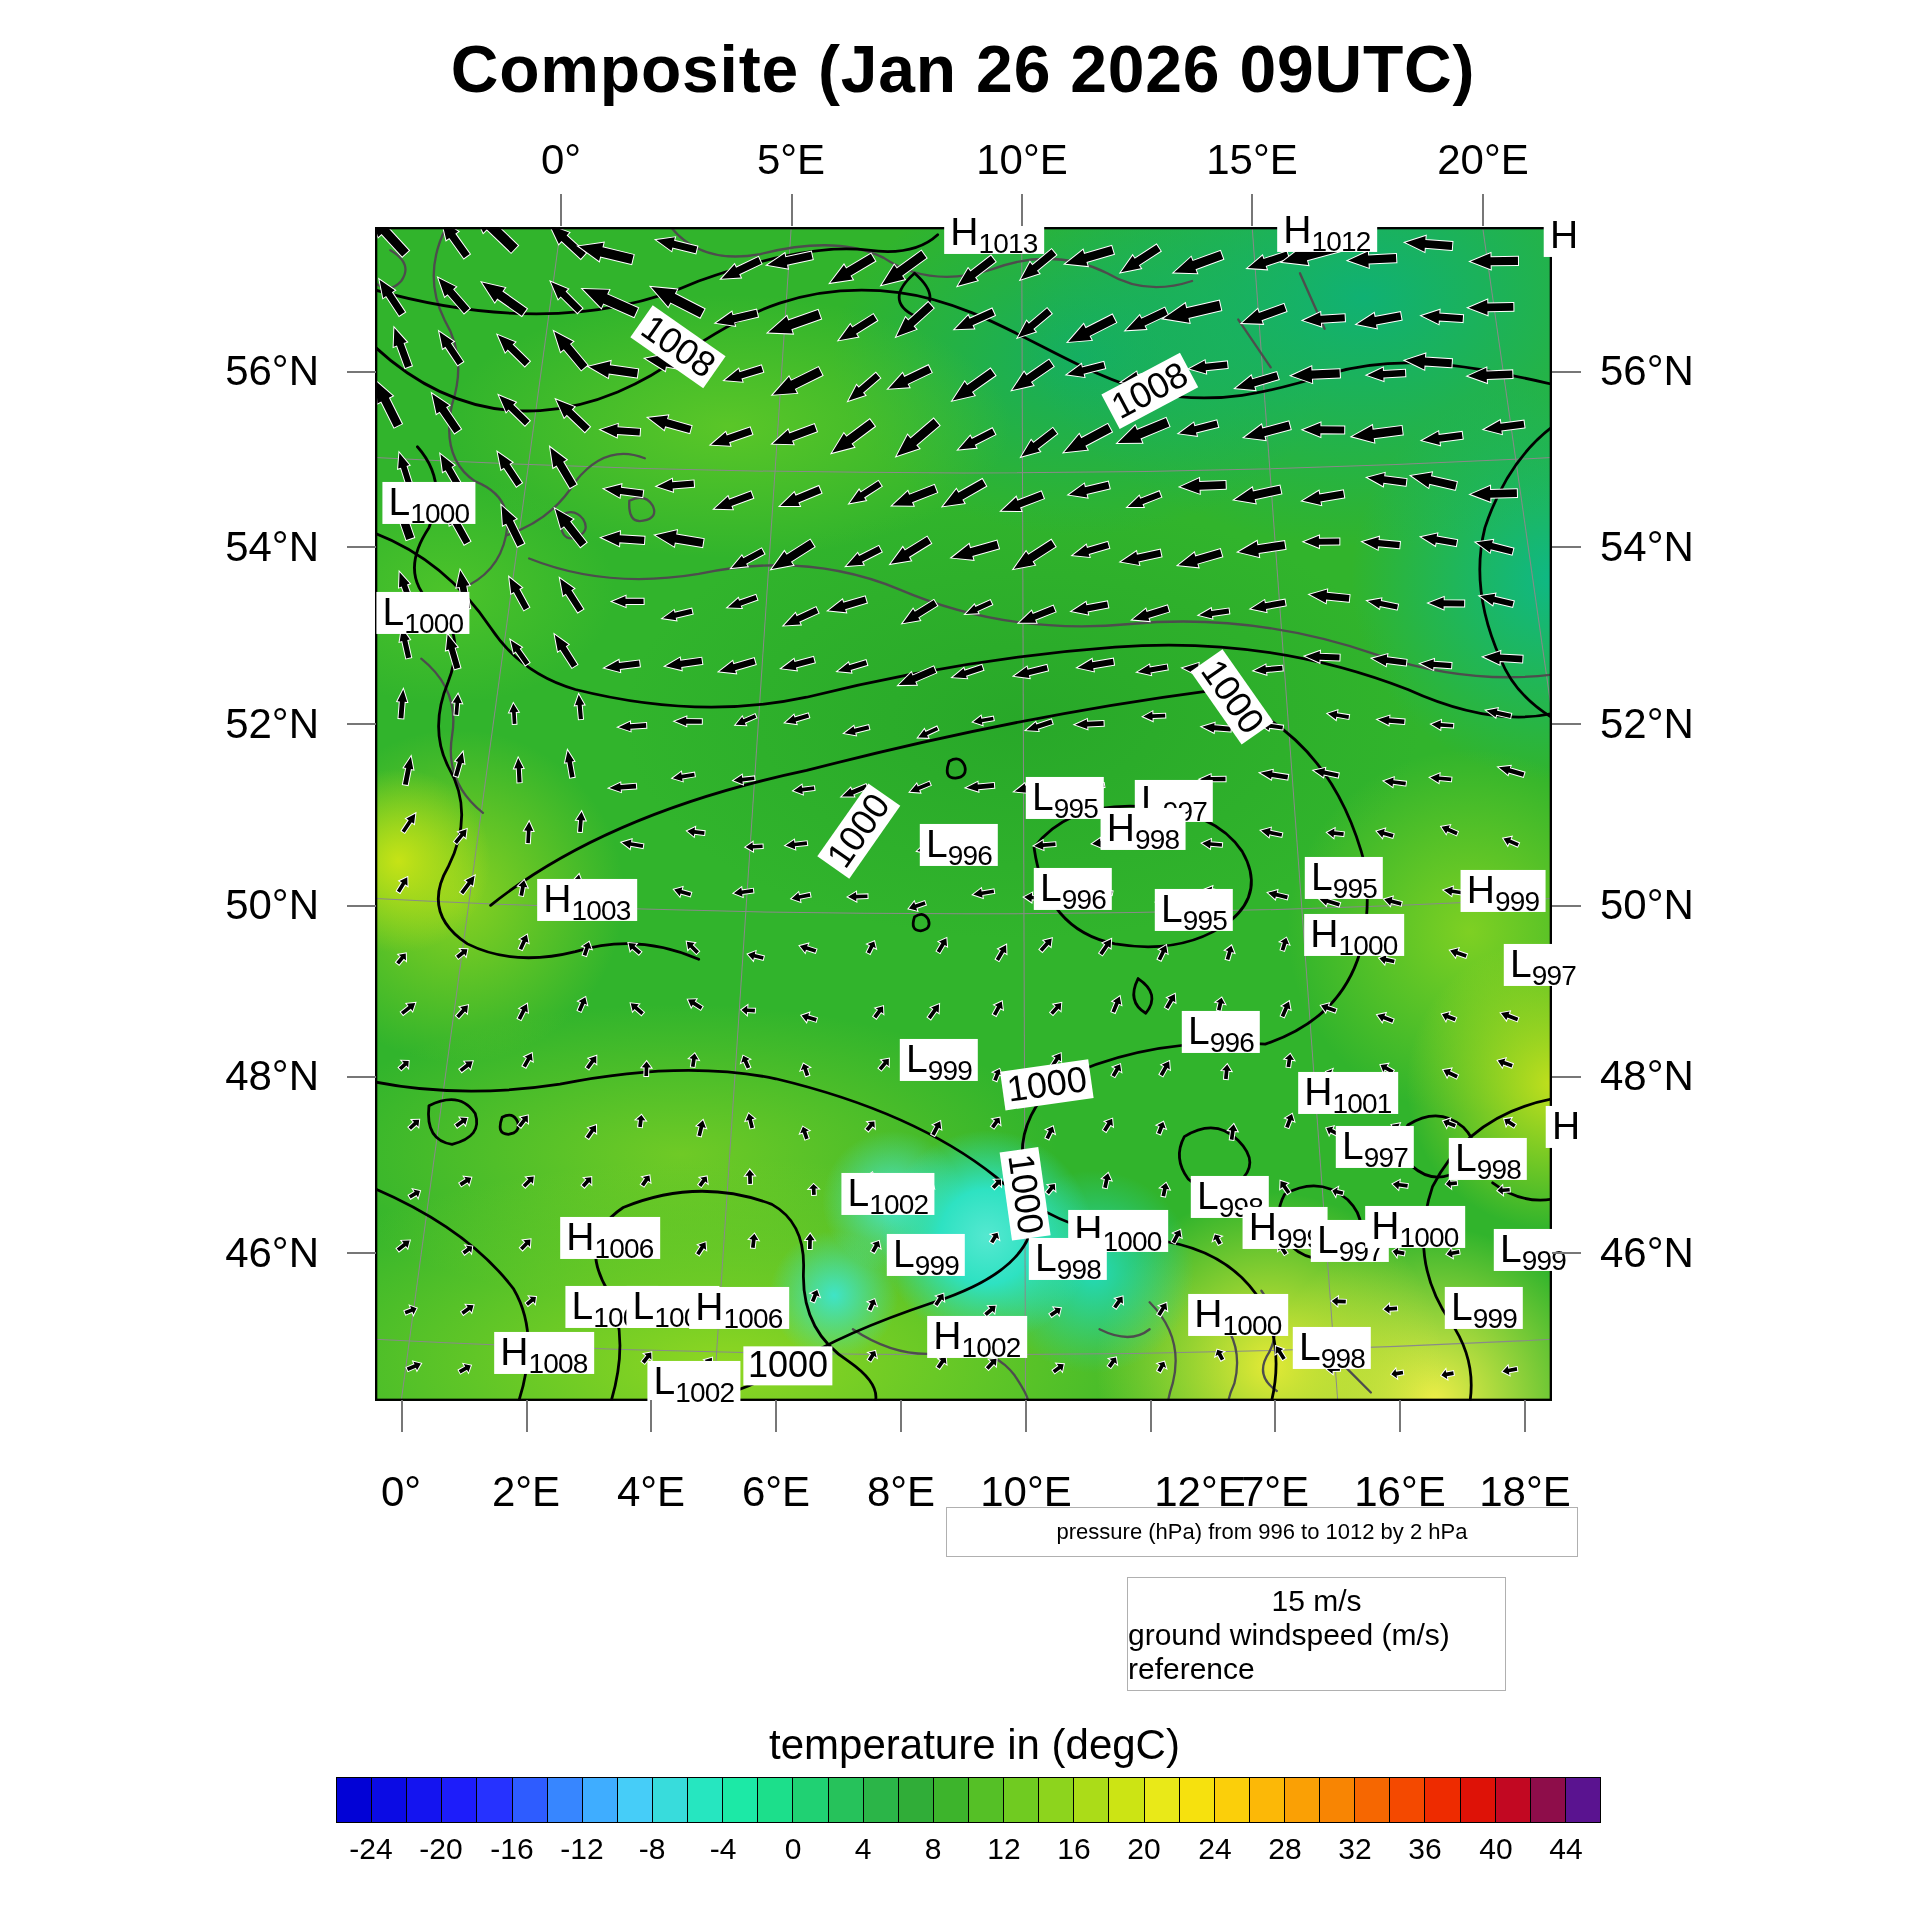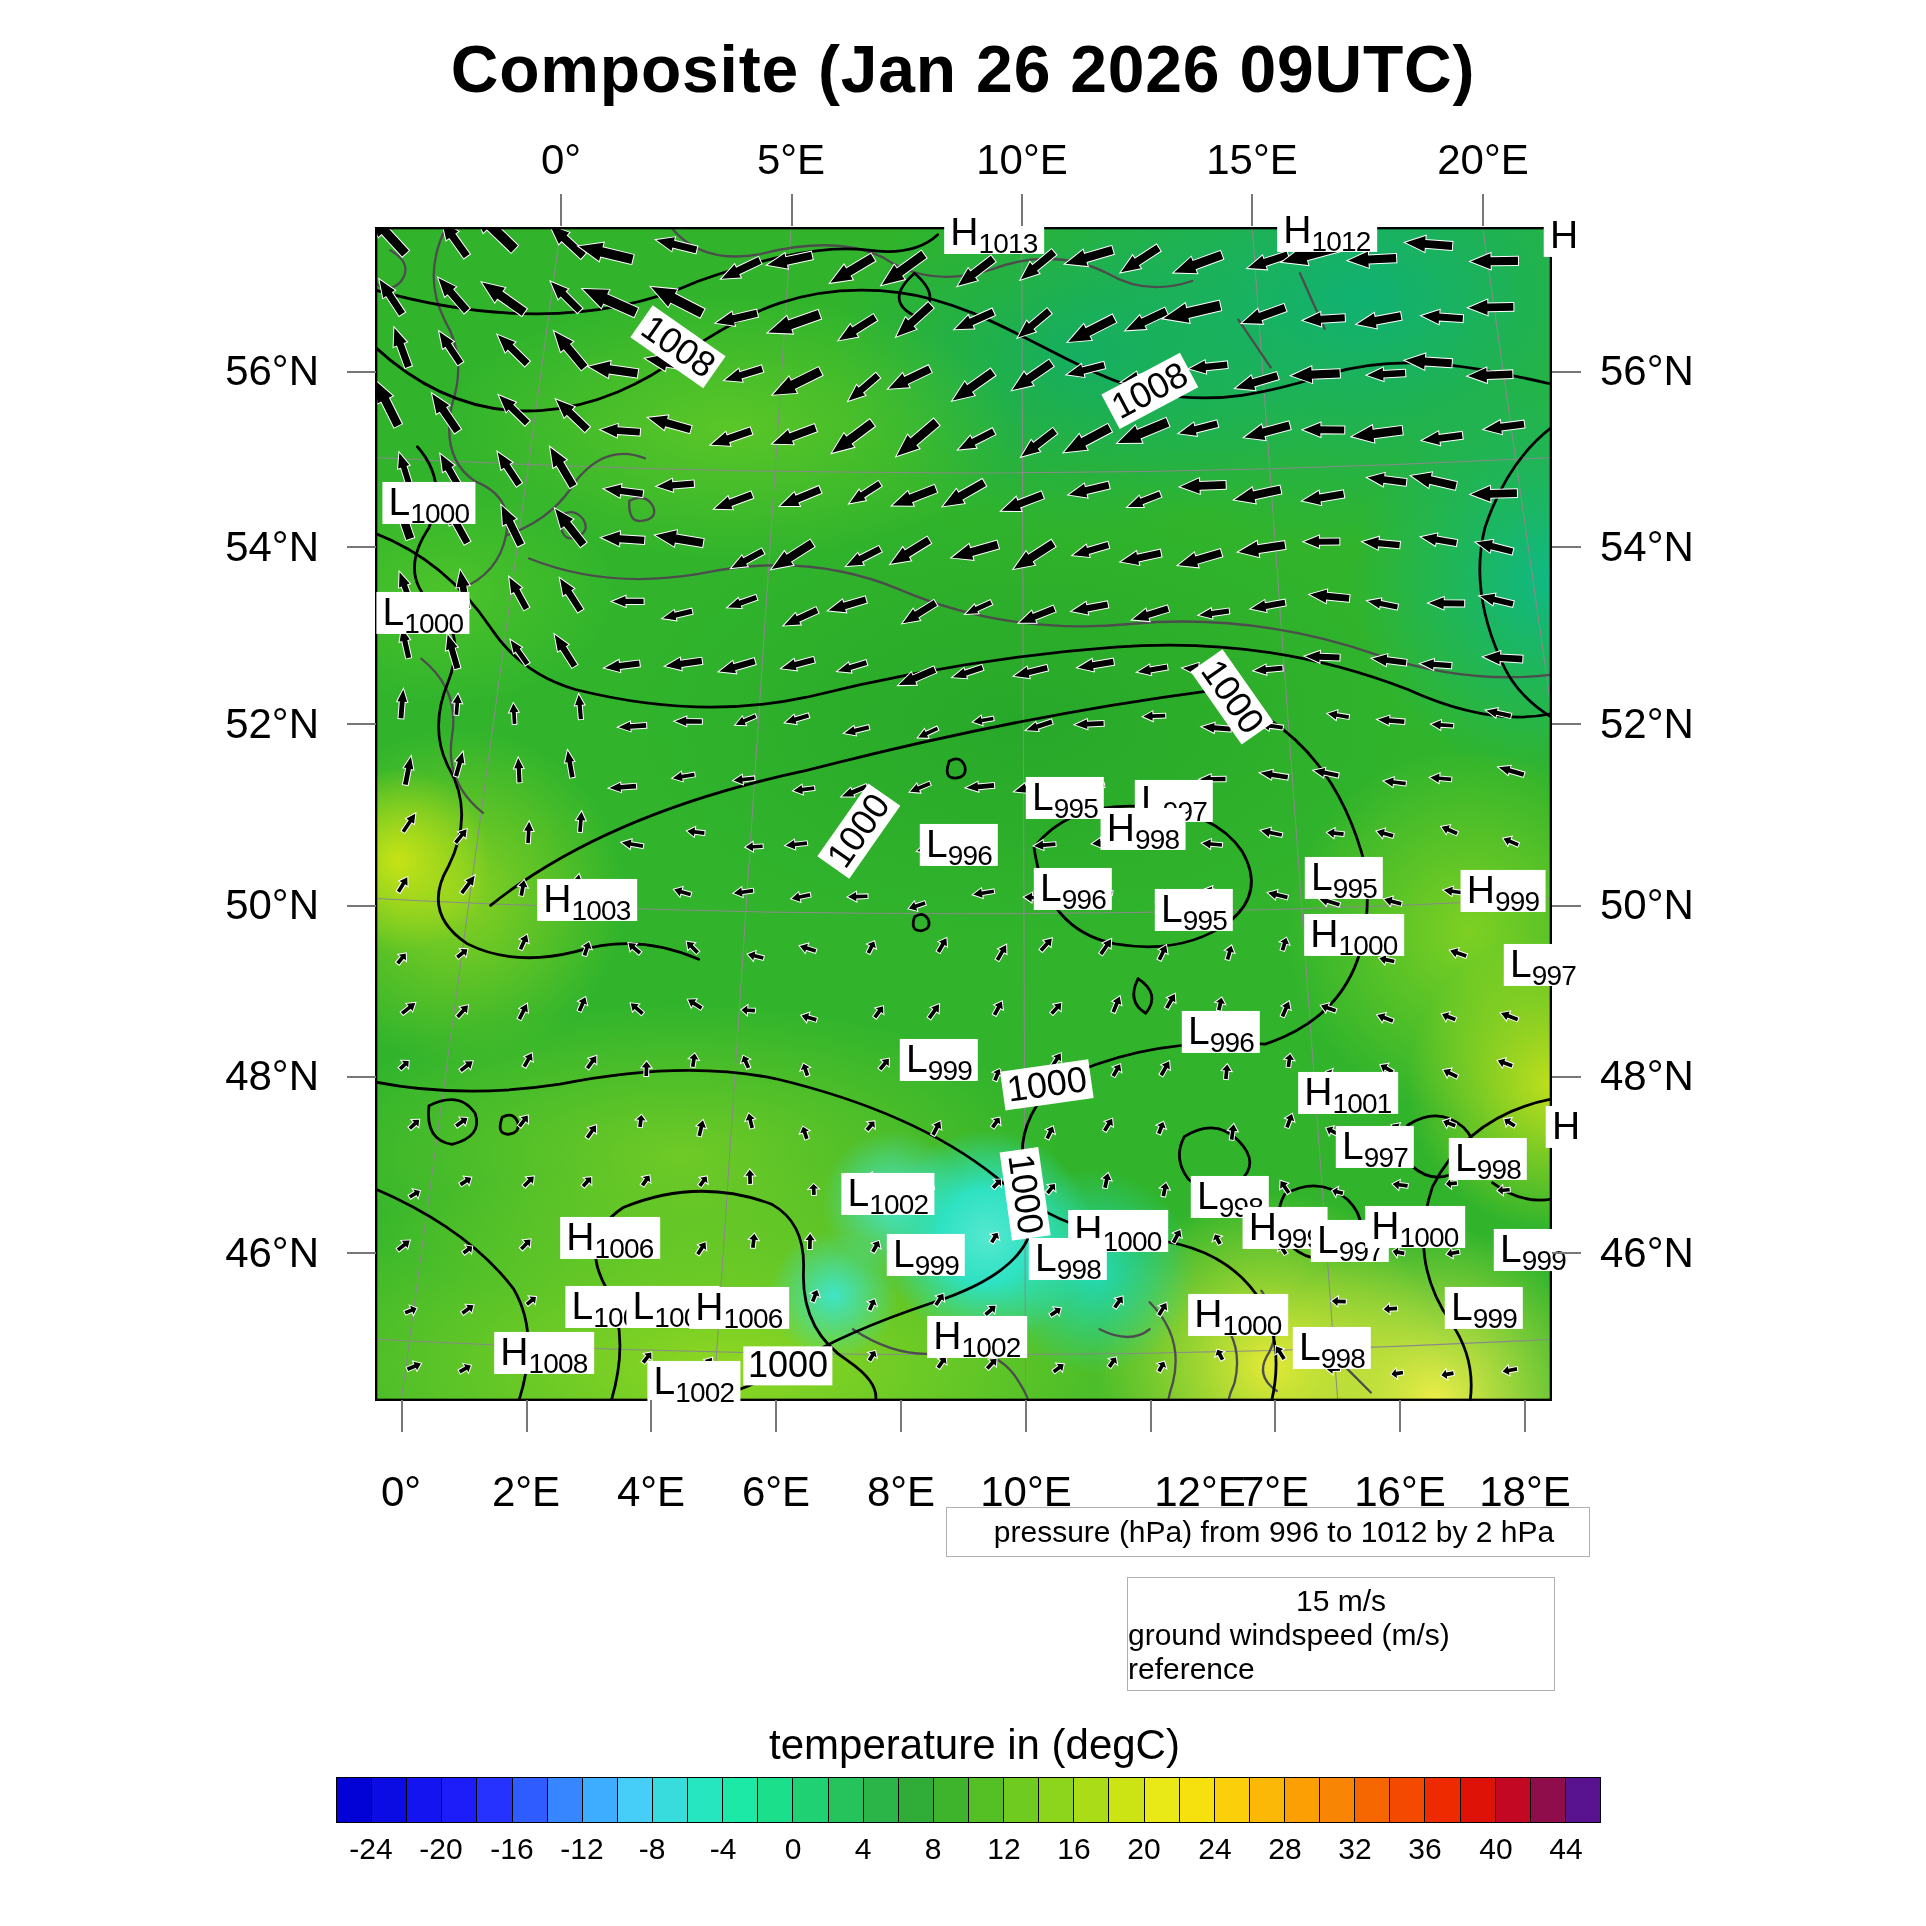--- a/index.html
+++ b/index.html
@@ -44,22 +44,22 @@
   .plabel .big{font-size:39px;}
   .plabel .sub{font-size:28px;position:relative;top:7.7px;letter-spacing:-0.8px;}
   .clabel{position:absolute;background:#fff;color:#000;font-size:36px;
     padding:0 4.6px 1.5px 4.6px;white-space:nowrap;line-height:1.05;}
   
   .tick{position:absolute;background:#777;}
   .axlab{position:absolute;font-size:42px;color:#000;white-space:nowrap;}
   
   .pressure-note{position:absolute;left:946px;top:1507px;width:630px;height:48px;
     border:1.5px solid #b0b0b0;display:flex;align-items:center;justify-content:center;
-    font-size:30px;color:#000;background:#fff;padding-left:12px;}
-  .windref{position:absolute;left:1127px;top:1577px;width:428px;height:114px;
+    font-size:22px;color:#000;background:#fff;}
+  .windref{position:absolute;left:1127px;top:1577px;width:379px;height:114px;
     border:1.5px solid #b0b0b0;background:#fff;display:flex;flex-direction:column;
     align-items:center;justify-content:space-between;padding:6.2px 0 4.6px 0;box-sizing:border-box;}
   .windref .speed{font-size:30px;color:#000;}
   .windref .caption{font-size:30px;color:#000;}
   
   .cbar-title{position:absolute;left:0;top:1721px;width:1949px;text-align:center;font-size:42px;color:#000;}
   #cbar{position:absolute;left:336px;top:1777px;width:1265px;height:46px;
     display:flex;border:1.5px solid #000;box-sizing:border-box;}
   #cbar .cell{flex:1 1 auto;border-right:1.2px solid #000;}
   #cbar .cell:last-child{border-right:none;}

